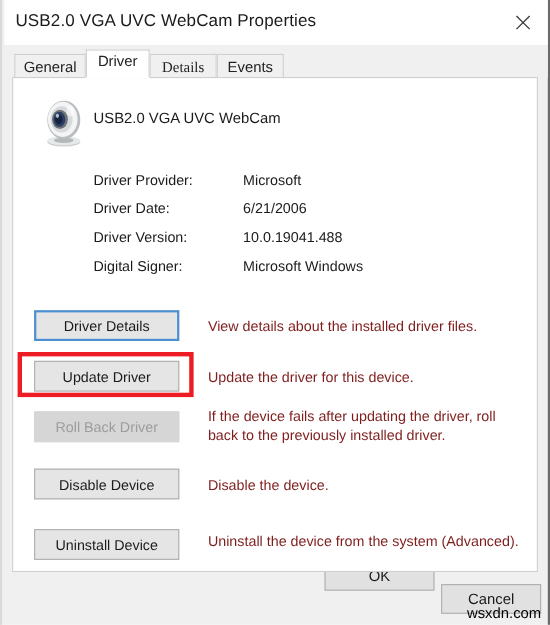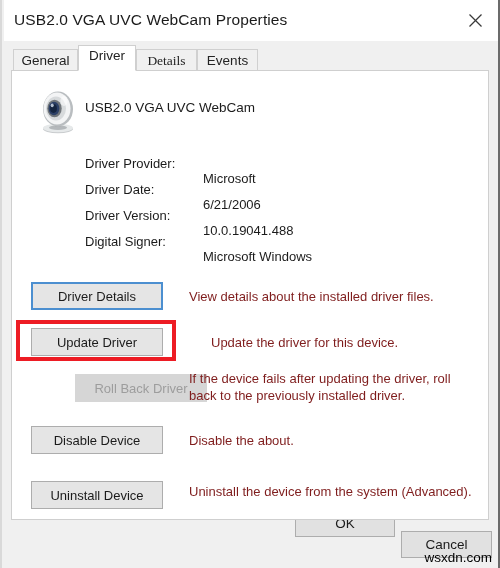--- a/index.html
+++ b/index.html
@@ -133,23 +133,22 @@
     color: #1b1b1b;
     white-space: nowrap;
   }
   .info-label {
     position: absolute;
     left: 0;
     top: 0;
   }
   .info-value {
     position: absolute;
-    left: 118px;
+    left: 136px;
     top: 0;
-    margin-top: 15px;
   }
 
   
   .action-btn {
     position: absolute;
     left: 19px;
     width: 132px;
     height: 28px;
     box-sizing: border-box;
     background: #e5e5e5;
@@ -164,21 +163,20 @@
     padding: 0;
     white-space: nowrap;
   }
   .action-btn.focused {
     border: 2px solid #4c8fd0;
   }
   .action-btn.disabled {
     background: #d6d6d6;
     border: 1px solid #d6d6d6;
     color: #9d9d9d;
-    margin-left: 44px;
   }
   .action-desc {
     position: absolute;
     left: 177px;
     width: 290px;
     font-size: 13px;
     color: #7f1d1d;
     line-height: 17px;
   }
 
@@ -292,31 +290,31 @@
     </div>
 
     <button class="action-btn focused" style="top:211px;">
       <span>Driver Details</span>
     </button>
     <div class="action-desc" style="top:217px;">View details about the installed driver files.</div>
 
     <button class="action-btn" style="top:257px;">
       <span>Update Driver</span>
     </button>
-    <div class="action-desc" style="top:263px;margin-left:22px;">Update the driver for this device.</div>
+    <div class="action-desc" style="top:263px;">Update the driver for this device.</div>
 
     <button class="action-btn disabled" style="top:303px;" disabled="">
       <span>Roll Back Driver</span>
     </button>
     <div class="action-desc" style="top:299px;">If the device fails after updating the driver, roll back to the previously installed driver.</div>
 
     <button class="action-btn" style="top:355px;">
       <span>Disable Device</span>
     </button>
-    <div class="action-desc" style="top:361px;">Disable the about.</div>
+    <div class="action-desc" style="top:361px;">Disable the device.</div>
 
     <button class="action-btn" style="top:410px;">
       <span>Uninstall Device</span>
     </button>
     <div class="action-desc" style="top:412px;">Uninstall the device from the system (Advanced).</div>
 
   </div>
 
   <div class="red-highlight"></div>
 

